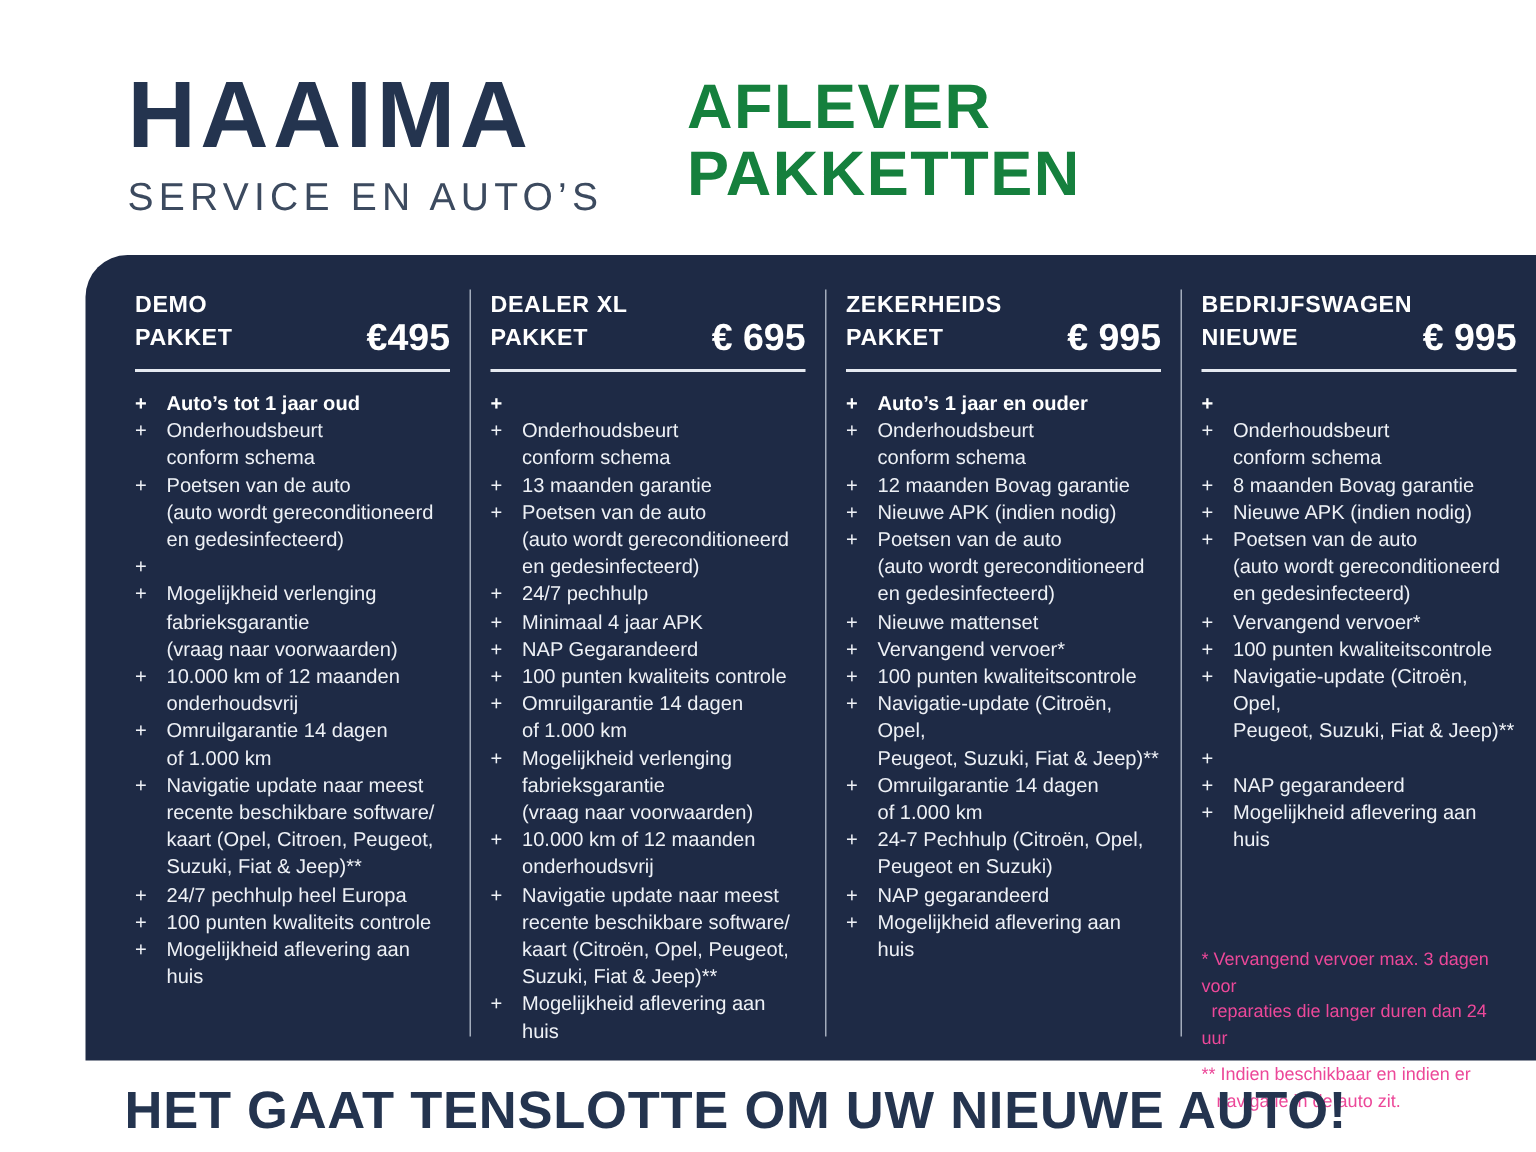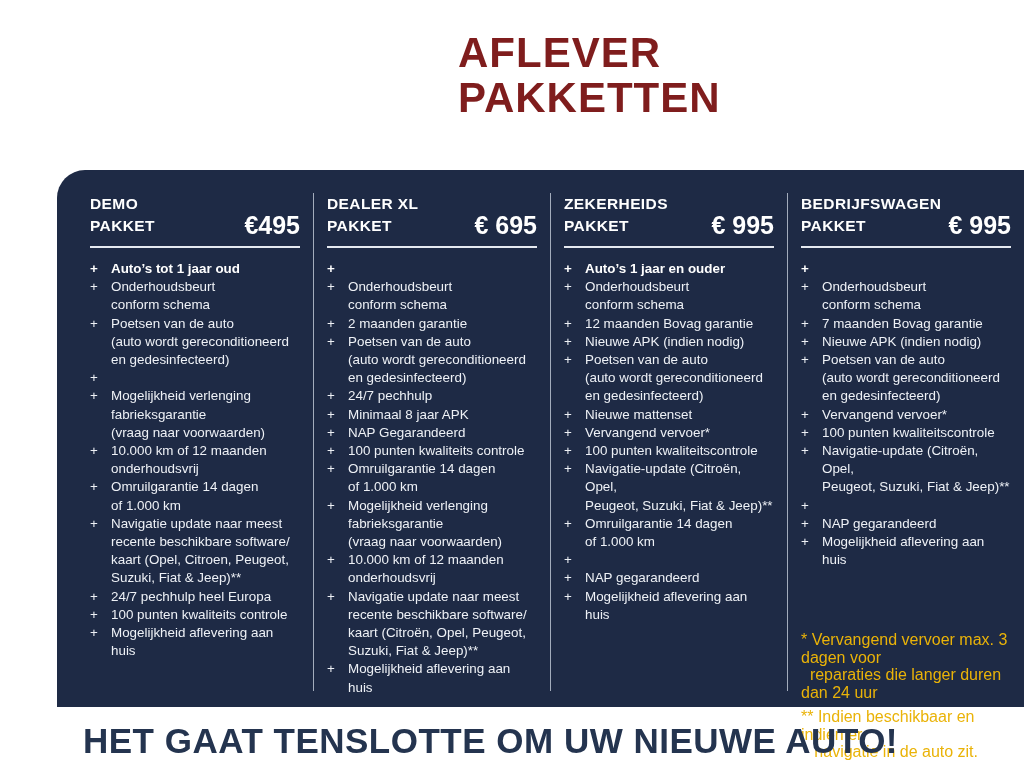--- a/index.html
+++ b/index.html
@@ -17,23 +17,23 @@
   .logo { position:absolute; left:85px; top:46px; }
   .logo-name {
     font-size:63px; font-weight:800; letter-spacing:3px;
     color:#24344f; line-height:1;
   }
   .logo-sub {
     font-size:26px; font-weight:400; letter-spacing:3.5px;
     color:#3c4a5f; margin-top:7px; white-space:nowrap;
   }
   .title {
-    position:absolute; left:458px; top:30px;
+    position:absolute; left:458px; top:48px;
     font-size:42px; font-weight:800; line-height:1.08;
-    letter-spacing:1px; color:#7f1d1d; white-space:pre-line;
+    letter-spacing:1px; color:#15803d; white-space:pre-line;
   }
 
   
   .panel {
     position:absolute; left:57px; top:170px; width:967px; height:537px;
     background:#1e2a45; border-top-left-radius:28px;
   }
   .cols { display:flex; height:100%; padding:23px 0 16px 0;border-radius:24px; }
   .col { flex:1 1 0; padding:0 13px 0 13px; min-width:0; }
   .col:first-child { padding-left:33px; }
@@ -56,36 +56,40 @@
   .items { list-style:none; }
   .item {
     display:flex; font-size:13.4px; line-height:18.2px; color:#eef1f6;
   }
   .item .plus { width:21px; flex:0 0 21px; }
   .item-text { white-space:pre-line; }
   .item.bold { font-weight:700; color:#ffffff; }
 
   .footnotes { margin-top:62px; }
   .footnote {
-    font-size:16px; line-height:17.5px; color:#eab308;
+    font-size:12px; line-height:17.5px; color:#ec4899;
     white-space:pre-wrap; margin-bottom:7px;
   }
 
   
   .tagline {
     position:absolute; left:57px; top:721px;
     font-size:35px; font-weight:800; letter-spacing:0.5px;
     color:#24344f; white-space:nowrap;margin-left:26px;
   }
 </style>
 </head>
 <body>
 
 <div class="page">
 
+  <div class="logo">
+    <div class="logo-name">HAAIMA</div>
+    <div class="logo-sub">SERVICE EN AUTO’S</div>
+  </div>
 
   <h1 class="title">AFLEVER
 PAKKETTEN</h1>
 
   <section class="panel">
     <div class="cols" id="cols">
         <div class="col">
     <div class="col-head">
       <div class="col-name">DEMO
 PAKKET</div>
@@ -160,35 +164,35 @@
             <li class="item bold">
     <span class="plus">+</span>
   </li>
             <li class="item">
     <span class="plus">+</span>
     <span class="item-text">Onderhoudsbeurt
 conform schema</span>
   </li>
             <li class="item">
     <span class="plus">+</span>
-    <span class="item-text">2 maanden garantie</span>
+    <span class="item-text">13 maanden garantie</span>
   </li>
             <li class="item">
     <span class="plus">+</span>
     <span class="item-text">Poetsen van de auto
 (auto wordt gereconditioneerd
 en gedesinfecteerd)</span>
   </li>
             <li class="item">
     <span class="plus">+</span>
     <span class="item-text">24/7 pechhulp</span>
   </li>
             <li class="item">
     <span class="plus">+</span>
-    <span class="item-text">Minimaal 8 jaar APK</span>
+    <span class="item-text">Minimaal 4 jaar APK</span>
   </li>
             <li class="item">
     <span class="plus">+</span>
     <span class="item-text">NAP Gegarandeerd</span>
   </li>
             <li class="item">
     <span class="plus">+</span>
     <span class="item-text">100 punten kwaliteits controle</span>
   </li>
             <li class="item">
@@ -269,51 +273,53 @@
     <span class="item-text">Navigatie-update (Citroën, Opel,
 Peugeot, Suzuki, Fiat &amp; Jeep)**</span>
   </li>
             <li class="item">
     <span class="plus">+</span>
     <span class="item-text">Omruilgarantie 14 dagen
 of 1.000 km</span>
   </li>
             <li class="item">
     <span class="plus">+</span>
+    <span class="item-text">24-7 Pechhulp (Citroën, Opel,
+Peugeot en Suzuki)</span>
   </li>
             <li class="item">
     <span class="plus">+</span>
     <span class="item-text">NAP gegarandeerd</span>
   </li>
             <li class="item">
     <span class="plus">+</span>
     <span class="item-text">Mogelijkheid aflevering aan huis</span>
   </li>
           </ul>
 
   </div>
         <div class="col">
     <div class="col-head">
       <div class="col-name">BEDRIJFSWAGEN
-PAKKET</div>
+NIEUWE</div>
       <div class="col-price">€ 995</div>
     </div>
     <div class="rule"></div>
     <ul class="items">
             <li class="item bold">
     <span class="plus">+</span>
   </li>
             <li class="item">
     <span class="plus">+</span>
     <span class="item-text">Onderhoudsbeurt
 conform schema</span>
   </li>
             <li class="item">
     <span class="plus">+</span>
-    <span class="item-text">7 maanden Bovag garantie</span>
+    <span class="item-text">8 maanden Bovag garantie</span>
   </li>
             <li class="item">
     <span class="plus">+</span>
     <span class="item-text">Nieuwe APK (indien nodig)</span>
   </li>
             <li class="item">
     <span class="plus">+</span>
     <span class="item-text">Poetsen van de auto
 (auto wordt gereconditioneerd
 en gedesinfecteerd)</span>

